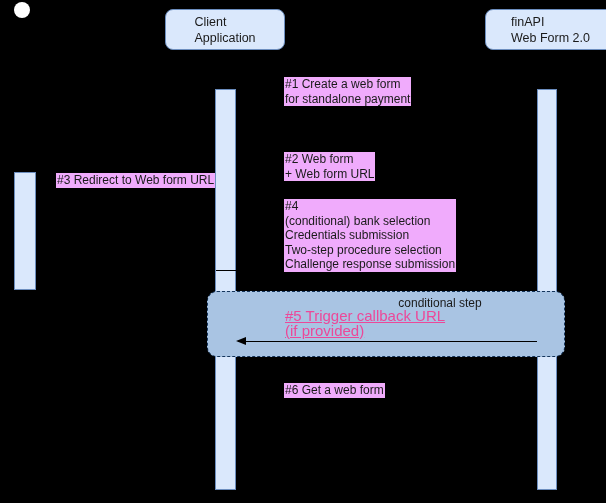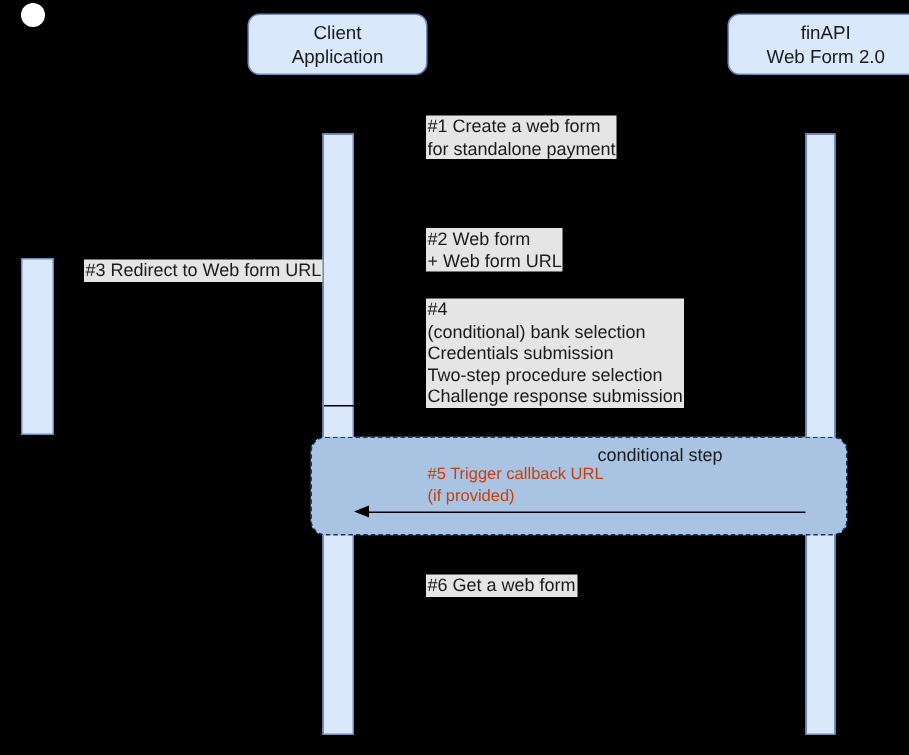--- a/index.html
+++ b/index.html
@@ -28,21 +28,20 @@
   
   .participant {
     position: absolute;
     box-sizing: border-box;
     background: #dae8fc;
     border: 1px solid #6c8ebf;
     border-radius: 8px;
     color: #1a1a1a;
     font-size: 12.5px;
     line-height: 16px;
-    text-align: center;
     display: flex;
     align-items: center;
     justify-content: center;
   }
   .participant .plabel { white-space: pre-line; }
 
   
   .activation {
     position: absolute;
     box-sizing: border-box;
@@ -66,30 +65,31 @@
   .fragment-title {
     position: absolute;
     color: #1a1a1a;
     font-size: 12px;
     line-height: 14px;
     text-align: right;
     white-space: nowrap;
   }
   .fragment-msg {
     position: absolute;
-    color: #c2410c;
-    font-size: 11px;
+    color: #ec4899;
+    font-size: 15px;
     line-height: 14.5px;
     white-space: pre-line;
+    text-decoration: underline;
   }
 
   
   .msg-label {
     position: absolute;
-    background: #e5e5e5;
+    background: #f0abfc;
     color: #1a1a1a;
     font-size: 12px;
     line-height: 14.5px;
     white-space: pre-line;
     padding: 0 1px;
   }
 
   
   .arrow-line {
     position: absolute;

